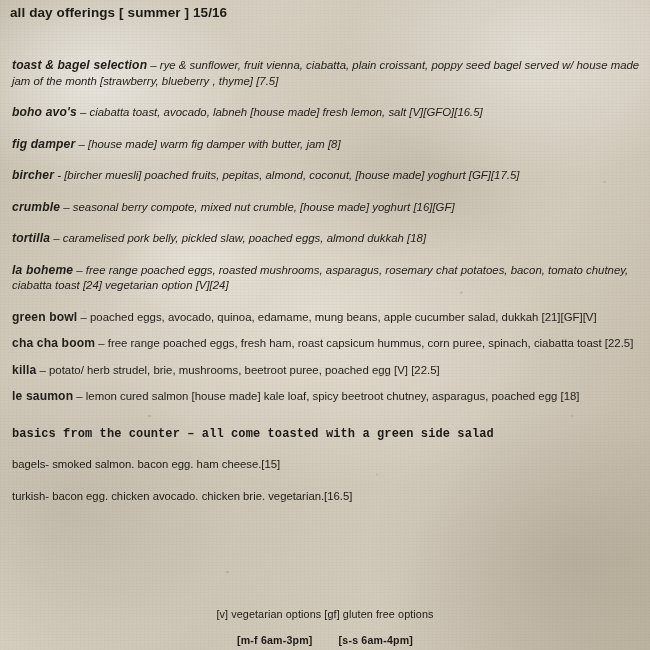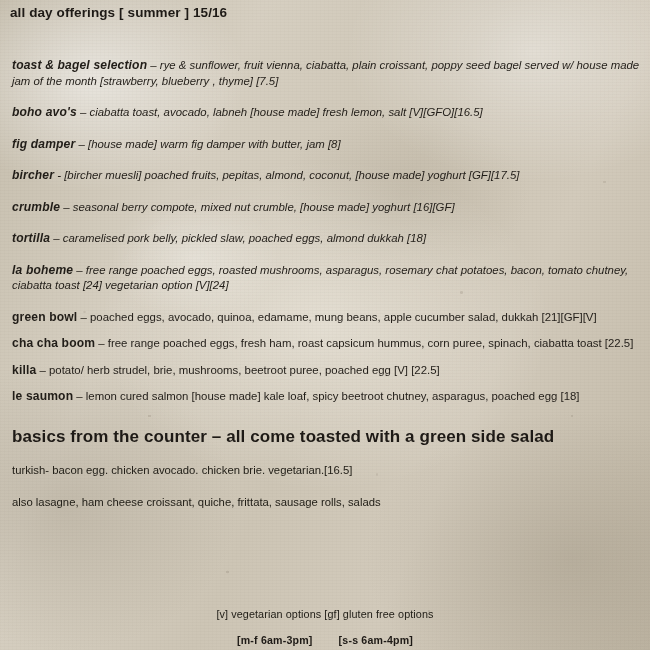--- a/index.html
+++ b/index.html
@@ -83,25 +83,26 @@
     font-weight: bold;
     font-size: 12.1px;
     letter-spacing: 0.15px;
   }
   .item .ds {
     font-weight: normal;
   }
   .gap-big { margin-bottom: 16px; font-style: italic; }
   .gap-small { margin-bottom: 11px; }
   .section-head {
-    font-size: 17px;
+    font-size: 12px;
     font-weight: bold;
     color: #1e1a16;
     margin: 22px 0 16px 4px;
     letter-spacing: 0.1px;
+    font-family: Liberation Mono, monospace;
   }
   .basic-line {
     font-size: 11.3px;
     line-height: 15px;
     color: #232019;
     margin: 0 0 17px 4px;
   }
   .footer {
     position: absolute;
     left: 0;
@@ -181,22 +182,22 @@
 
       <div class="item gap-small">
         <span class="nm">le saumon</span><span class="ds"> – lemon cured salmon [house made] kale loaf, spicy beetroot chutney, asparagus, poached egg [18]</span>
       </div>
 
     </div>
 
     <div class="section-head">basics from the counter – all come toasted with a green side salad</div>
 
     <div>
+      <div class="basic-line">bagels- smoked salmon. bacon egg. ham cheese.[15]</div>
       <div class="basic-line">turkish- bacon egg. chicken avocado. chicken brie. vegetarian.[16.5]</div>
-      <div class="basic-line">also lasagne, ham cheese croissant, quiche, frittata, sausage rolls, salads</div>
     </div>
 
   </div>
 
   <div class="footer">
     <div class="legend">[v] vegetarian options  [gf] gluten free options</div>
     <div class="hours">
       <span>[m-f  6am-3pm]</span><span class="sep"></span><span>[s-s 6am-4pm]</span>
     </div>
   </div>

